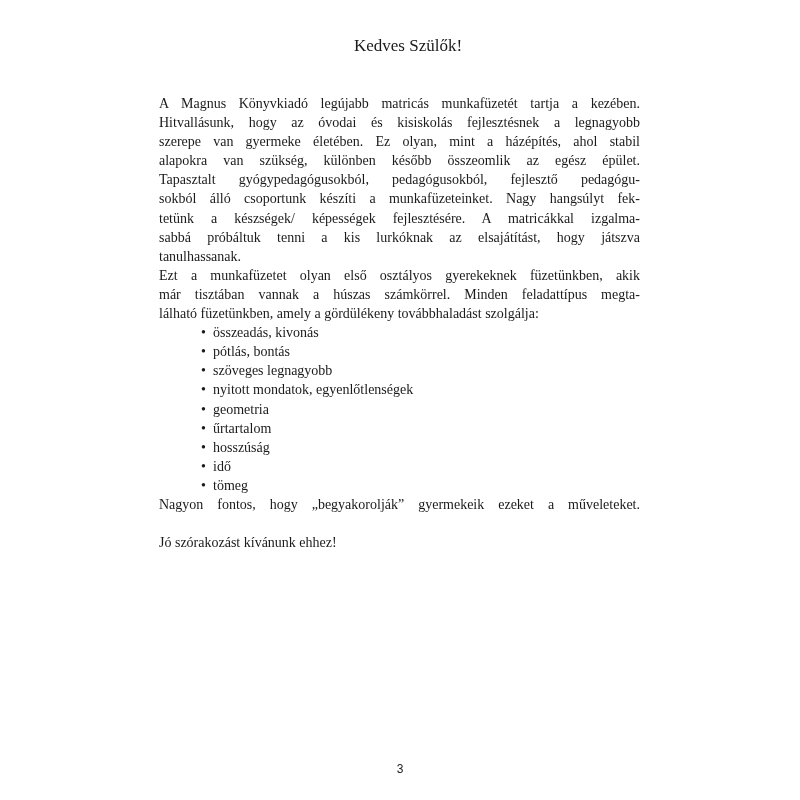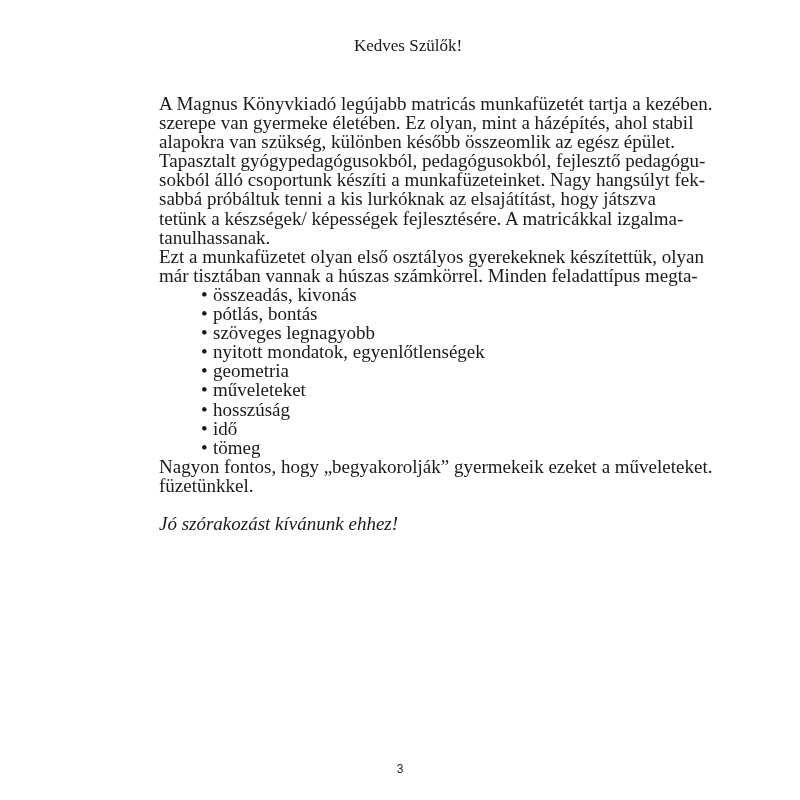--- a/index.html
+++ b/index.html
@@ -22,21 +22,21 @@
       width: 800px;
       text-align: center;
       font-size: 17px;
       line-height: 20px;
     }
     .content {
       position: absolute;
       top: 94px;
       left: 159px;
       width: 481px;
-      font-size: 19px;
+      font-size: 14px;
       line-height: 19.1px;
     }
     .para {
       margin: 0;
       text-align: justify;
       text-align-last: left;
     }
     .line {
       display: block;
       text-align: justify;
@@ -56,68 +56,68 @@
       padding-left: 12px;
       line-height: 19.1px;
     }
     .bullets li .dot {
       position: absolute;
       left: 0;
       top: 0;
     }
     .closing {
       margin-top: 19px;
-      font-style: italic;
     }
     .page-number {
       position: absolute;
       top: 762px;
       left: 0;
       width: 800px;
       text-align: center;
       font-family: "Liberation Sans", "DejaVu Sans", sans-serif;
       font-size: 12px;
       color: #222;
     }
   </style>
 </head>
 <body>
 
 <div class="title">Kedves Szülők!</div>
 
 <div class="content">
   <p class="para">
     <span class="line">A Magnus Könyvkiadó legújabb matricás munkafüzetét tartja a kezében.</span>
+    <span class="line">Hitvallásunk, hogy az óvodai és kisiskolás fejlesztésnek a legnagyobb</span>
     <span class="line">szerepe van gyermeke életében. Ez olyan, mint a házépítés, ahol stabil</span>
     <span class="line">alapokra van szükség, különben később összeomlik az egész épület.</span>
     <span class="line">Tapasztalt gyógypedagógusokból, pedagógusokból, fejlesztő pedagógu-</span>
     <span class="line">sokból álló csoportunk készíti a munkafüzeteinket. Nagy hangsúlyt fek-</span>
+    <span class="line">tetünk a készségek/ képességek fejlesztésére. A matricákkal izgalma-</span>
     <span class="line">sabbá próbáltuk tenni a kis lurkóknak az elsajátítást, hogy játszva</span>
-    <span class="line">tetünk a készségek/ képességek fejlesztésére. A matricákkal izgalma-</span>
     <span class="line last">tanulhassanak.</span>
   </p>
 
   <p class="para">
-    <span class="line">Ezt a munkafüzetet olyan első osztályos gyerekeknek készítettük, olyan</span>
+    <span class="line">Ezt a munkafüzetet olyan első osztályos gyerekeknek füzetünkben, akik</span>
     <span class="line">már tisztában vannak a húszas számkörrel. Minden feladattípus megta-</span>
+    <span class="line last">lálható füzetünkben, amely a gördülékeny továbbhaladást szolgálja:</span>
   </p>
 
   <ul class="bullets">
     <li><span class="dot">•</span><span>összeadás, kivonás</span></li>
     <li><span class="dot">•</span><span>pótlás, bontás</span></li>
     <li><span class="dot">•</span><span>szöveges legnagyobb</span></li>
     <li><span class="dot">•</span><span>nyitott mondatok, egyenlőtlenségek</span></li>
     <li><span class="dot">•</span><span>geometria</span></li>
-    <li><span class="dot">•</span><span>műveleteket</span></li>
+    <li><span class="dot">•</span><span>űrtartalom</span></li>
     <li><span class="dot">•</span><span>hosszúság</span></li>
     <li><span class="dot">•</span><span>idő</span></li>
     <li><span class="dot">•</span><span>tömeg</span></li>
   </ul>
 
   <p class="para">
     <span class="line">Nagyon fontos, hogy „begyakorolják” gyermekeik ezeket a műveleteket.</span>
-    <span class="line last">füzetünkkel.</span>
   </p>
 
   <p class="para closing">Jó szórakozást kívánunk ehhez!</p>
 </div>
 
 <div class="page-number">3</div>
 
 </body></html>

